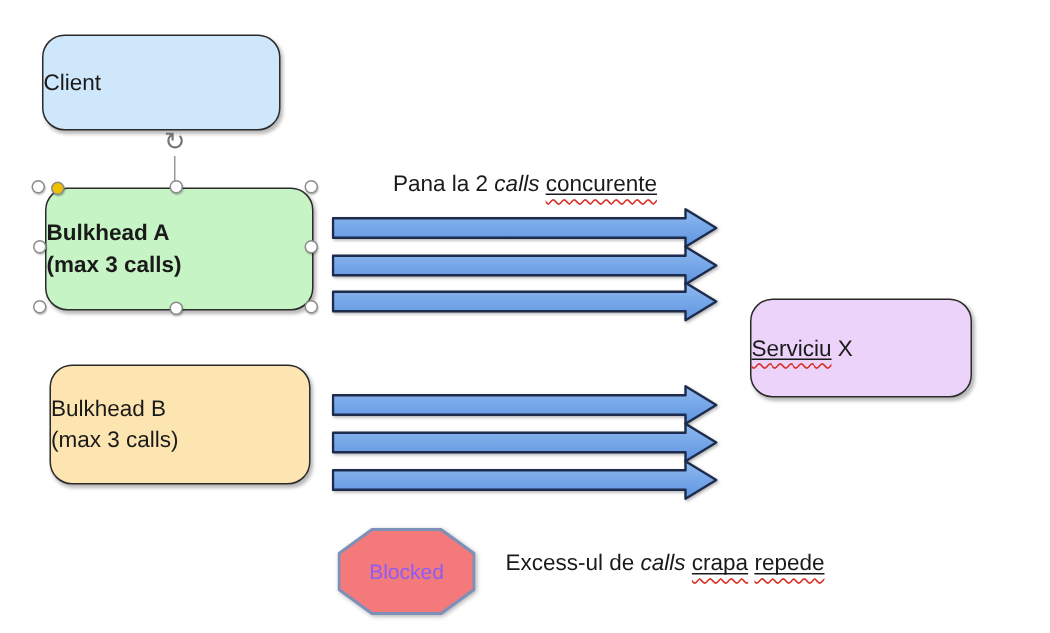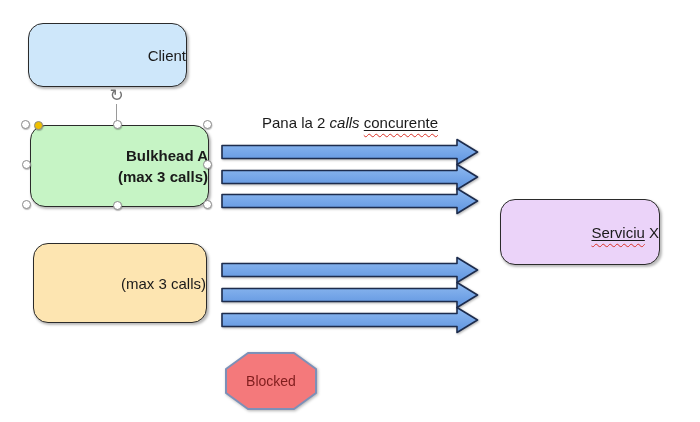--- a/index.html
+++ b/index.html
@@ -1,21 +1,21 @@
 <!DOCTYPE html>
 <html><head>
 <meta charset="utf-8">
 <style>
   html,body{margin:0;padding:0;background:#e9e9e9;}
   .canvas{
     position:relative;width:700px;height:422px;background:#ffffff;overflow:hidden;
     font-family:"Liberation Sans",sans-serif;color:#1a1a1a;
   }
   .node{
-    position:absolute;display:flex;flex-direction:column;align-items:flex-end;justify-content:center;
+    position:absolute;display:flex;flex-direction:column;align-items:flex-start;justify-content:center;
     border:1.4px solid #2b2b2b;border-radius:15px;
     box-shadow:1.5px 2px 2.5px rgba(0,0,0,0.28);
     font-size:15px;line-height:21px;text-align:center;
   }
   .node-client   {left:28px; top:23px;  width:157px;height:62px;}
   .node-bulkA    {left:30px; top:125px; width:177px;height:80px;font-weight:bold;}
   .node-bulkB    {left:33px; top:243px; width:172px;height:78px;}
   .node-serviciu {left:500px;top:199px; width:146px;height:64px;}
 
   .handle{
@@ -69,29 +69,31 @@
   <div class="handle adjust" style="left:33.5px;top:120.5px;"></div>
   <div class="handle" style="left:112.5px;top:119.5px;"></div>
   <div class="handle" style="left:202.5px;top:119.5px;"></div>
   <div class="handle" style="left:21.5px;top:159.5px;"></div>
   <div class="handle" style="left:202.5px;top:159.5px;"></div>
   <div class="handle" style="left:21.5px;top:199.5px;"></div>
   <div class="handle" style="left:112.5px;top:200.5px;"></div>
   <div class="handle" style="left:202.5px;top:199.5px;"></div>
 
   <div class="node node-bulkB" style="background: rgb(253, 229, 177); border-color: rgb(43, 43, 43);">
+    <span>Bulkhead B</span>
     <span>(max 3 calls)</span>
   </div>
 
-  <div class="node node-serviciu" style="background: rgb(235, 211, 249); border-color: rgb(43, 43, 43); padding-left: 12px;">
+  <div class="node node-serviciu" style="background: rgb(235, 211, 249); border-color: rgb(43, 43, 43);">
     <span><span class="ms"><span class="wavy">Serviciu</span></span><span> X</span></span>
   </div>
 
   <div class="caption caption-top"><span>Pana la 2 </span><span class="it">calls</span><span> </span><span class="ms"><span class="wavy">concurente</span></span></div>
 
+  <div class="caption caption-bottom"><span>Excess-ul de </span><span class="it">calls</span><span> </span><span class="ms"><span class="wavy">crapa</span></span><span> </span><span class="ms"><span class="wavy">repede</span></span></div>
 
   <div id="arrow-layer">
       <svg viewBox="0 0 258 28" class="arrow-svg" style="top: 138px;">
         <defs>
           <linearGradient id="arrow-grad-0" x1="0" y1="0" x2="0" y2="1">
             <stop offset="0" stop-color="#8fbaf0"></stop>
             <stop offset="1" stop-color="#5e94e0"></stop>
           </linearGradient>
         </defs>
         <polygon points="1,7.5 236,7.5 236,1.5 256.5,14 236,26.5 236,20.5 1,20.5" fill="url(#arrow-grad-0)" stroke="#1d2c4d" stroke-width="1.6" stroke-linejoin="round"></polygon>
@@ -140,16 +142,16 @@
           </linearGradient>
         </defs>
         <polygon points="1,7.5 236,7.5 236,1.5 256.5,14 236,26.5 236,20.5 1,20.5" fill="url(#arrow-grad-5)" stroke="#1d2c4d" stroke-width="1.6" stroke-linejoin="round"></polygon>
       </svg>
     </div>
 
   <div class="octagon-wrap">
     <svg viewBox="0 0 92 58" width="92" height="58">
       <polygon id="blocked-poly" points="23,1 69,1 91,17 91,41 69,57 23,57 1,41 1,17" stroke-width="2" stroke-linejoin="round" fill="#f4797b" stroke="#7c90b8"></polygon>
     </svg>
-    <div class="octagon-label" style="color: #7f1d1d;">Blocked</div>
+    <div class="octagon-label" style="color: #8b5cf6;">Blocked</div>
   </div>
 
 </div>
 
 </body></html>

